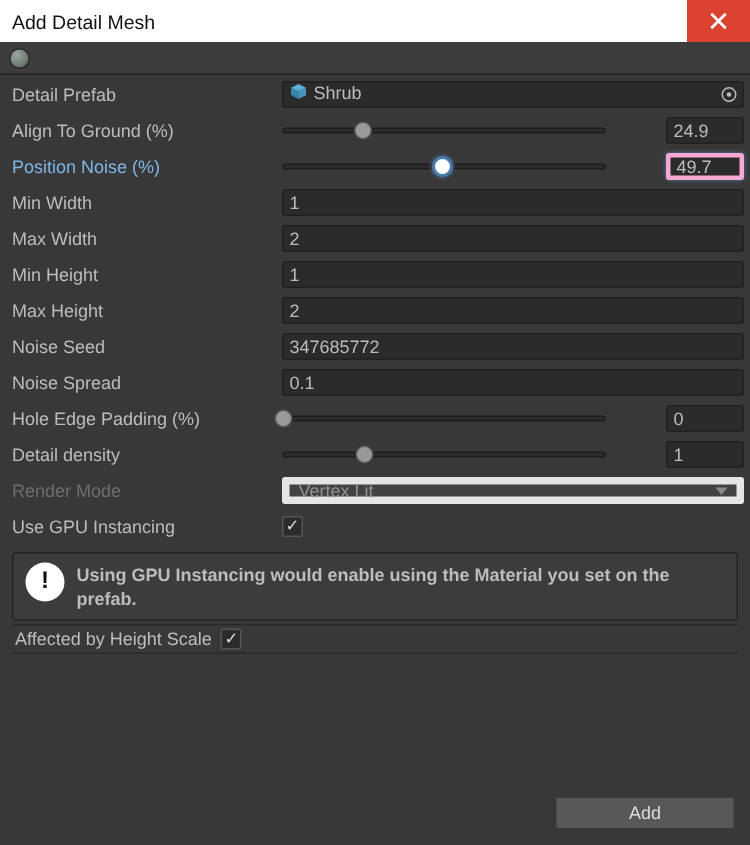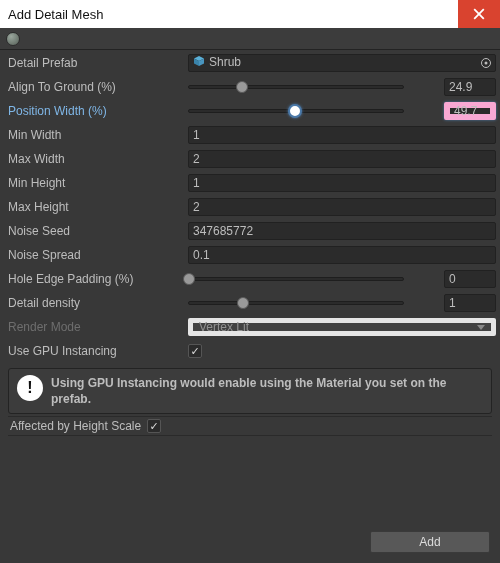--- a/index.html
+++ b/index.html
@@ -18,21 +18,21 @@
   .field { flex: 1; display: flex; align-items: center; gap: 4px; }
   .obj-field { flex: 1; height: 18px; background: #2b2b2b; border: 1px solid #212121; border-radius: 2px; display: flex; align-items: flex-start; padding: 0 4px; gap: 4px; position: relative; }
   .obj-field .picker { position: absolute; right: 2px; top: 1px; width: 14px; height: 14px; display:flex; align-items:center; justify-content:center; }
   .picker svg { width: 12px; height: 12px; }
   .cube-icon { width:12px; height:12px; display:flex; align-items:center; justify-content:center; }
   .slider-wrap { flex: 1; display: flex; align-items: center; height: 18px; position: relative; }
   .track { flex:1; height: 4px; background: #2b2b2b; border: 1px solid #1e1e1e; border-radius: 2px; position: relative; }
   .thumb { position: absolute; top: 50%; transform: translate(-50%, -50%); width: 12px; height: 12px; border-radius: 50%; background: #999; border:1px solid #5a5a5a; }
   .thumb.active { width: 14px; height: 14px; background: #fff; border: 2px solid #4b79a8; box-shadow: 0 0 3px #4b79a8; }
   .num-field { width: 52px; height: 18px; background: #2b2b2b; border: 1px solid #212121; border-radius: 2px; color: #bdbdbd; font-size: 12px; padding: 0 4px; display:flex; align-items:center;margin-left:36px; }
-  .num-field.active { border: 6px solid #f9a8d4; box-shadow: 0 0 3px #4b79a8; }
+  .num-field.active { border: 3px solid #f9a8d4; box-shadow: 0 0 3px #4b79a8; }
   .text-field { flex:1; height: 18px; background: #2b2b2b; border: 1px solid #212121; border-radius: 2px; color: #bdbdbd; font-size: 12px; padding: 0 4px; display:flex; align-items:center; }
   .dropdown { flex:1; height: 18px; background: #424242; border: 5px solid #e5e5e5; border-radius: 2px; color: #929292; font-size: 12px; padding: 0 6px; display:flex; align-items:center; justify-content:space-between; }
   .dropdown .caret { width: 0; height: 0; border-left: 4px solid transparent; border-right: 4px solid transparent; border-top: 5px solid #888; }
   .checkbox { width: 14px; height: 14px; background: #2b2b2b; border: 1px solid #555; border-radius: 2px; display:flex; align-items:center; justify-content:center; }
   .checkbox.checked::after { content:"✓"; color:#dcdcdc; font-size:11px; line-height:1; }
   .info-box { margin: 6px 4px 2px 4px; border: 1px solid #232323; border-radius: 3px; background: #3c3c3c; display:flex; gap:8px; padding: 6px 8px; align-items:flex-start; }
   .info-icon { width: 26px; height: 26px; border-radius: 50%; background: #fff; display:flex; align-items:center; justify-content:center; flex-shrink:0; }
   .info-icon span { color:#111; font-weight:bold; font-size:16px; }
   .info-text { color:#bdbdbd; font-size:12px; line-height:1.35;font-weight:bold; }
   .density-row { display:flex; align-items:center; gap:6px; height:20px; margin: 2px 4px 0 4px; border-top:1px solid #2a2a2a; border-bottom:1px solid #2a2a2a; padding:1px 2px; }
@@ -84,21 +84,21 @@
       <div class="slider-wrap">
         <div class="track">
             <div class="thumb" style="left:24.9%"></div>
           </div>
       </div>
       <div class="num-field">24.9</div>
     </div>
   </div>
 
   <div class="row">
-    <div class="label highlight">Position Width (%)</div>
+    <div class="label highlight">Position Noise (%)</div>
     <div class="field">
       <div class="slider-wrap">
         <div class="track">
             <div class="thumb active" style="left:49.7%"></div>
           </div>
       </div>
       <div class="num-field active">49.7</div>
     </div>
   </div>
 

